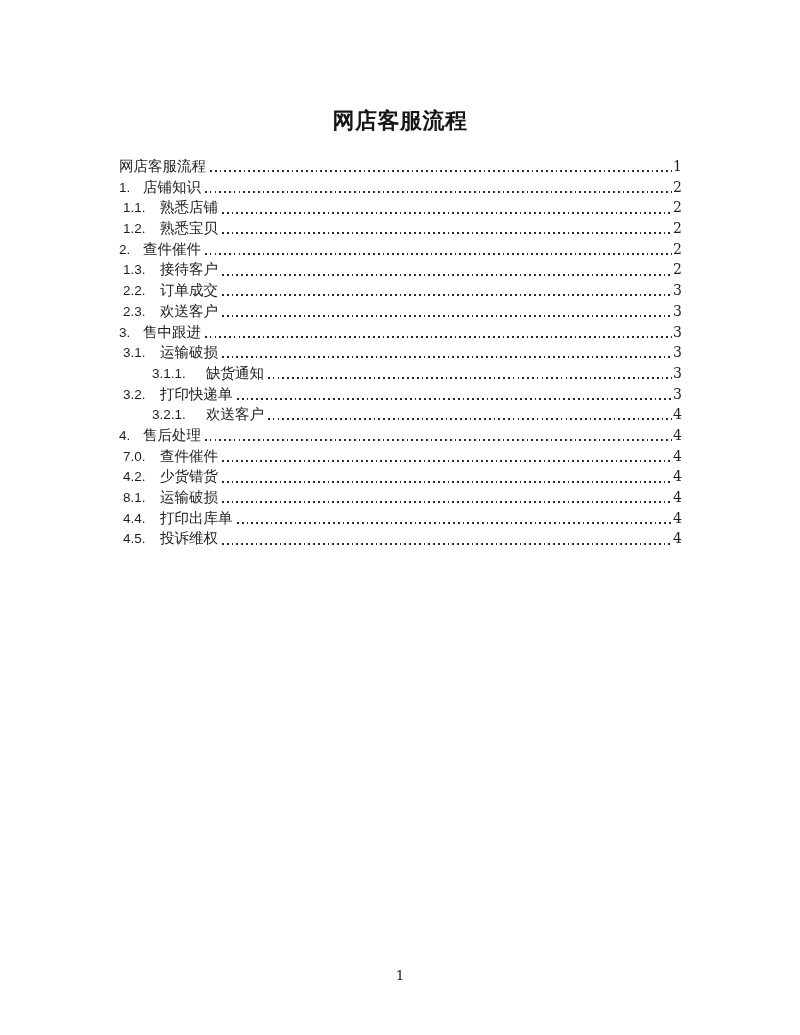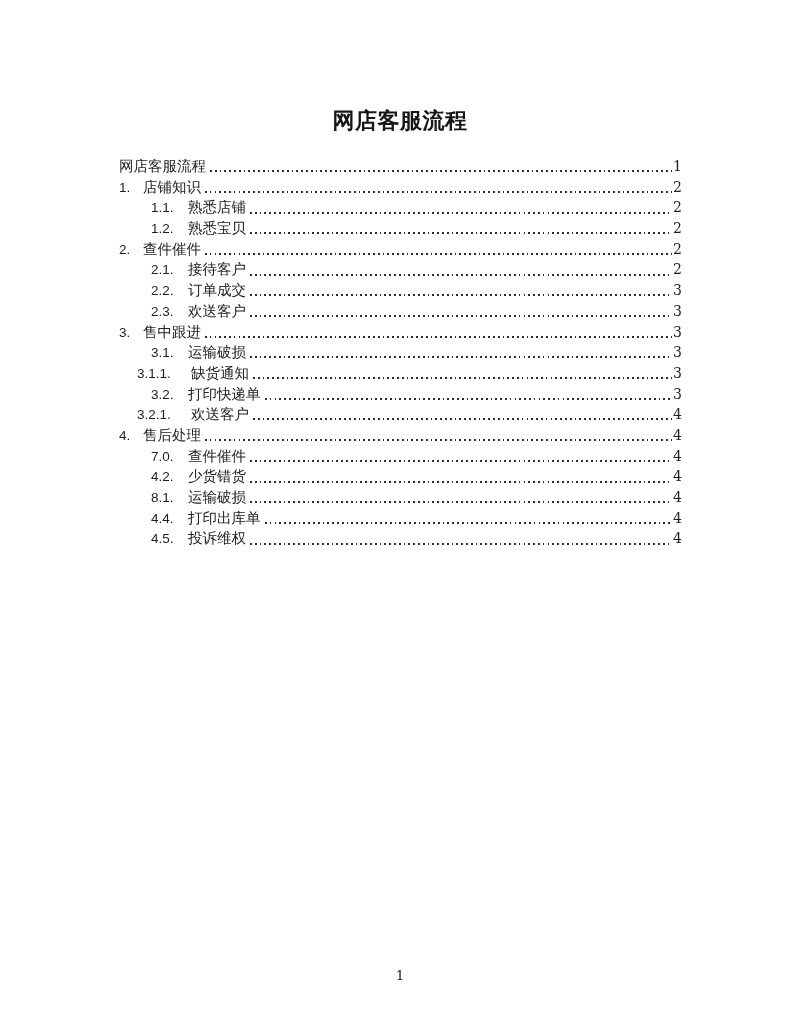--- a/index.html
+++ b/index.html
@@ -57,23 +57,23 @@
     margin: 0 1px 4.5px 4px;
     background-image: repeating-linear-gradient(to right, #2b2b2b 0 1.7px, transparent 1.7px 4.8px);
     background-repeat: repeat-x;
   }
   .toc-row .pagenum {
     flex: 0 0 auto;
     text-align: right;
     font-size: 14px;
   }
   .lvl1 .num { width: 24px; }
-  .lvl2 { margin-left: 32px; }
+  .lvl2 { margin-left: 4px; }
   .lvl2 .num { width: 37px; }
-  .lvl3 { margin-left: 18px; }
+  .lvl3 { margin-left: 33px; }
   .lvl3 .num { width: 54px; }
   .page-footer {
     position: absolute;
     top: 967px;
     left: 0;
     width: 100%;
     text-align: center;
     font-size: 13.5px;
     color: #222222;
   }
@@ -110,21 +110,21 @@
       <span class="leader"></span>
       <span class="pagenum">2</span>
     </div>
       <div class="toc-row lvl1">
       <span class="num">2.</span>
       <span class="label">查件催件</span>
       <span class="leader"></span>
       <span class="pagenum">2</span>
     </div>
       <div class="toc-row lvl2">
-      <span class="num">2.1.</span>
+      <span class="num">1.3.</span>
       <span class="label">接待客户</span>
       <span class="leader"></span>
       <span class="pagenum">2</span>
     </div>
       <div class="toc-row lvl2">
       <span class="num">2.2.</span>
       <span class="label">订单成交</span>
       <span class="leader"></span>
       <span class="pagenum">3</span>
     </div>

